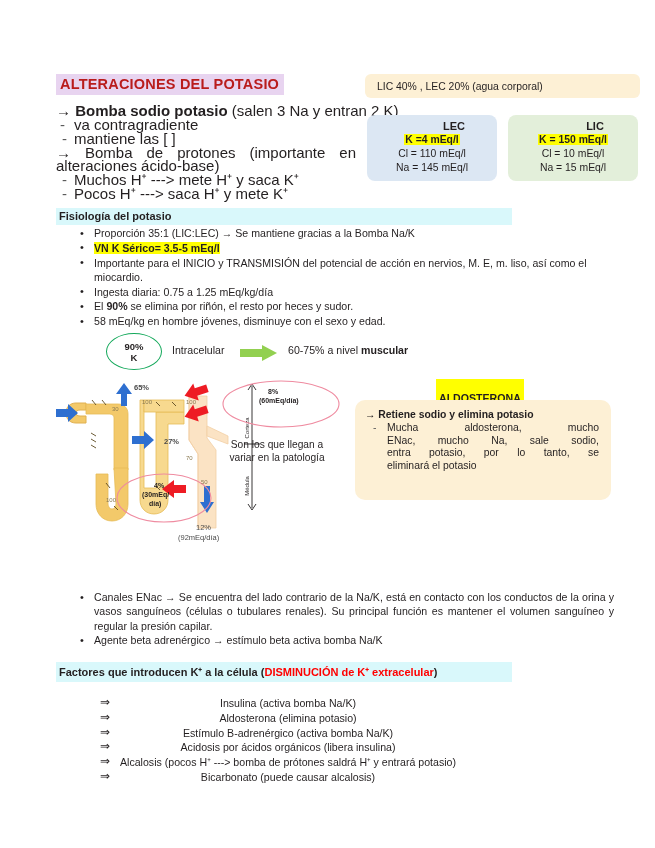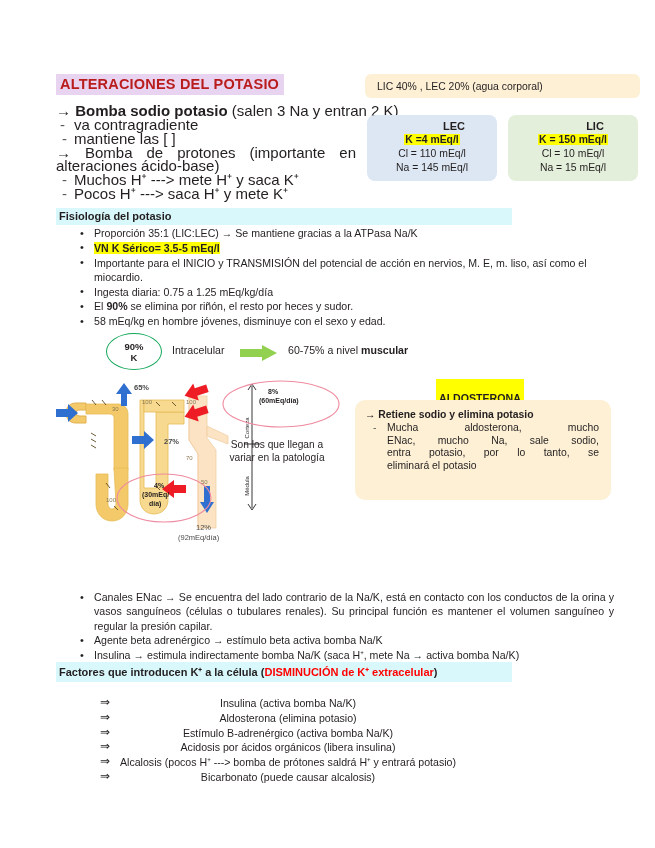--- a/index.html
+++ b/index.html
@@ -265,21 +265,21 @@
   <div class="abs comp-box" id="lic-box">
     <span class="comp-title">LIC</span>
     <span class="hl">K = 150 mEq/l</span><br>
     <span>Cl = 10 mEq/l</span><br>
     <span>Na = 15 mEq/l</span>
   </div>
 
   <div class="abs band" id="band-fisiologia">Fisiología del potasio</div>
 
   <ul class="abs bul-list" id="fisio-list">
-    <li><span class="txt">Proporción 35:1 (LIC:LEC) → Se mantiene gracias a la ATPasa Na/K</span></li>
+    <li><span class="txt">Proporción 35:1 (LIC:LEC) → Se mantiene gracias a la Bomba Na/K</span></li>
     <li class="hlrow"><span class="txt">VN K Sérico= 3.5-5 mEq/l</span></li>
     <li><span class="txt">Importante para el INICIO y TRANSMISIÓN del potencial de acción en nervios, M. E, m. liso, así como el miocardio.</span></li>
     <li><span class="txt">Ingesta diaria: 0.75 a 1.25 mEq/kg/día</span></li>
     <li><span class="txt">El <b>90%</b> se elimina por riñón, el resto por heces y sudor.</span></li>
     <li><span class="txt">58 mEq/kg en hombre jóvenes, disminuye con el sexo y edad.</span></li>
   </ul>
 
   <div class="abs" id="k90-circle">
     <span>90%</span>
     <span>K</span>
@@ -384,21 +384,20 @@
       <span class="j">Mucha aldosterona, mucho</span>
       <span class="j">ENac, mucho Na, sale sodio,</span>
       <span class="j">entra potasio, por lo tanto, se</span>
       <span class="jl">eliminará el potasio</span>
     </span>
   </div>
 
   <ul class="abs bul-list" id="enac-list">
     <li>Canales ENac → Se encuentra del lado contrario de la Na/K, está en contacto con los conductos de la orina y vasos sanguíneos (células o tubulares renales). Su principal función es mantener el volumen sanguíneo y regular la presión capilar.</li>
     <li>Agente beta adrenérgico → estímulo beta activa bomba Na/K</li>
-    <li>Insulina → estimula indirectamente bomba Na/K (saca H⁺, mete Na → activa bomba Na/K)</li>
   </ul>
 
   <div class="abs band" id="band-factores">
     <span>Factores que introducen K⁺ a la célula (</span><span class="red">DISMINUCIÓN de K⁺ extracelular</span><span>)</span>
   </div>
 
   <ul class="abs arrow-list">
     <li>Insulina (activa bomba Na/K)</li>
     <li>Aldosterona (elimina potasio)</li>
     <li>Estímulo B-adrenérgico (activa bomba Na/K)</li>

